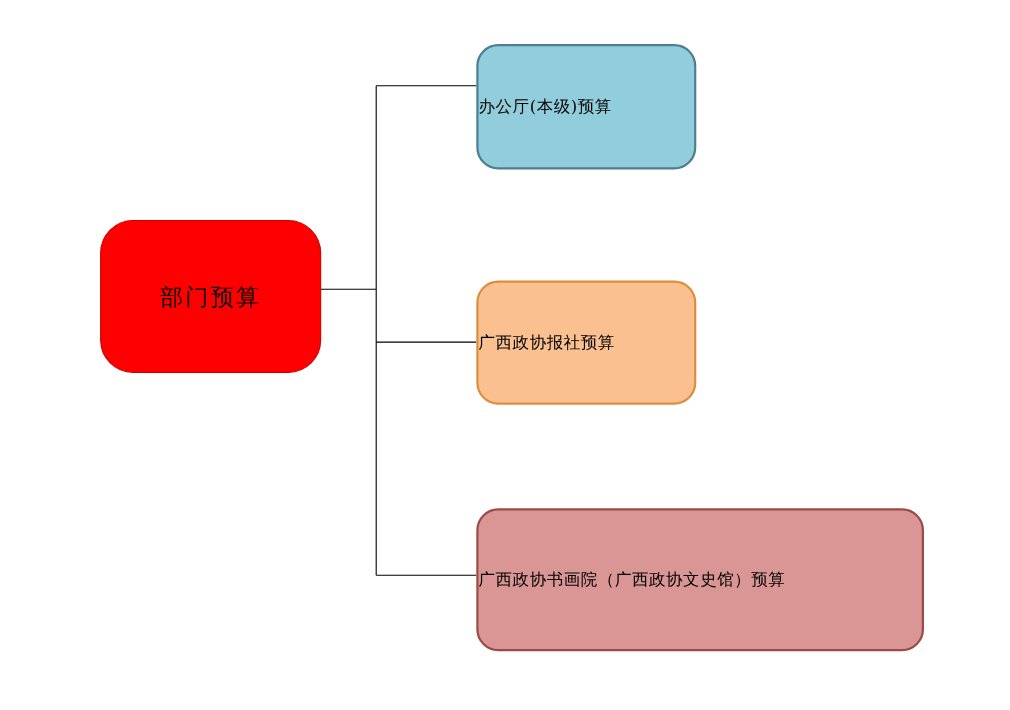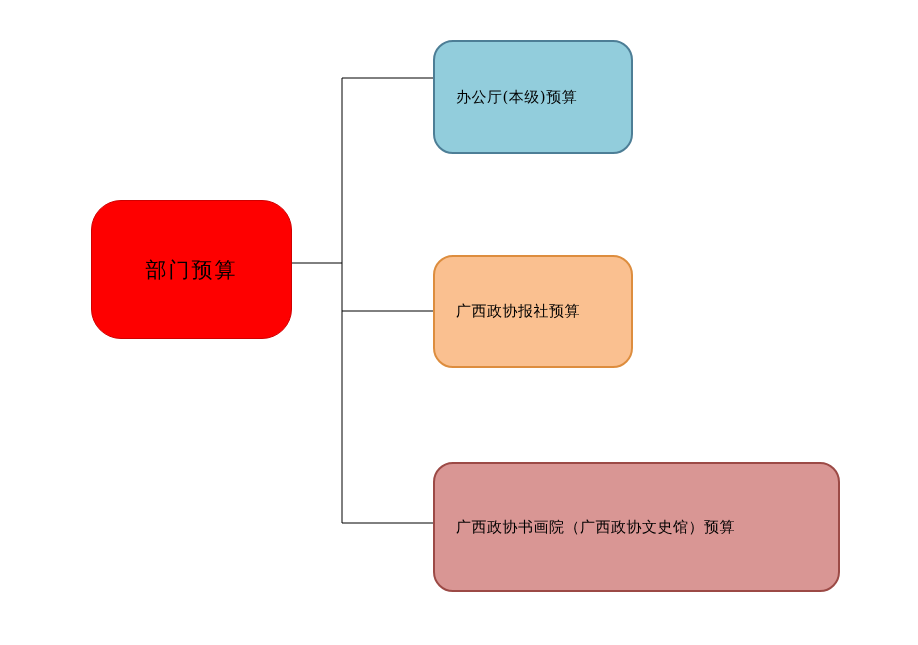--- a/index.html
+++ b/index.html
@@ -43,21 +43,20 @@
     border: 1px solid #d00000;
     justify-content: center;
     font-size: 21px;
     letter-spacing: 2px;
     margin-left: 36px;
   }
   .node-child {
     border-radius: 20px;
     border: 2px solid;
     justify-content: flex-start;
-    padding-left: 21px;
     padding-right: 10px;
     font-size: 15px;
     letter-spacing: 0.5px;
   }
   .node-child-1 {
     left: 433px;
     top: 40px;
     width: 200px;
     height: 114px;
   }

